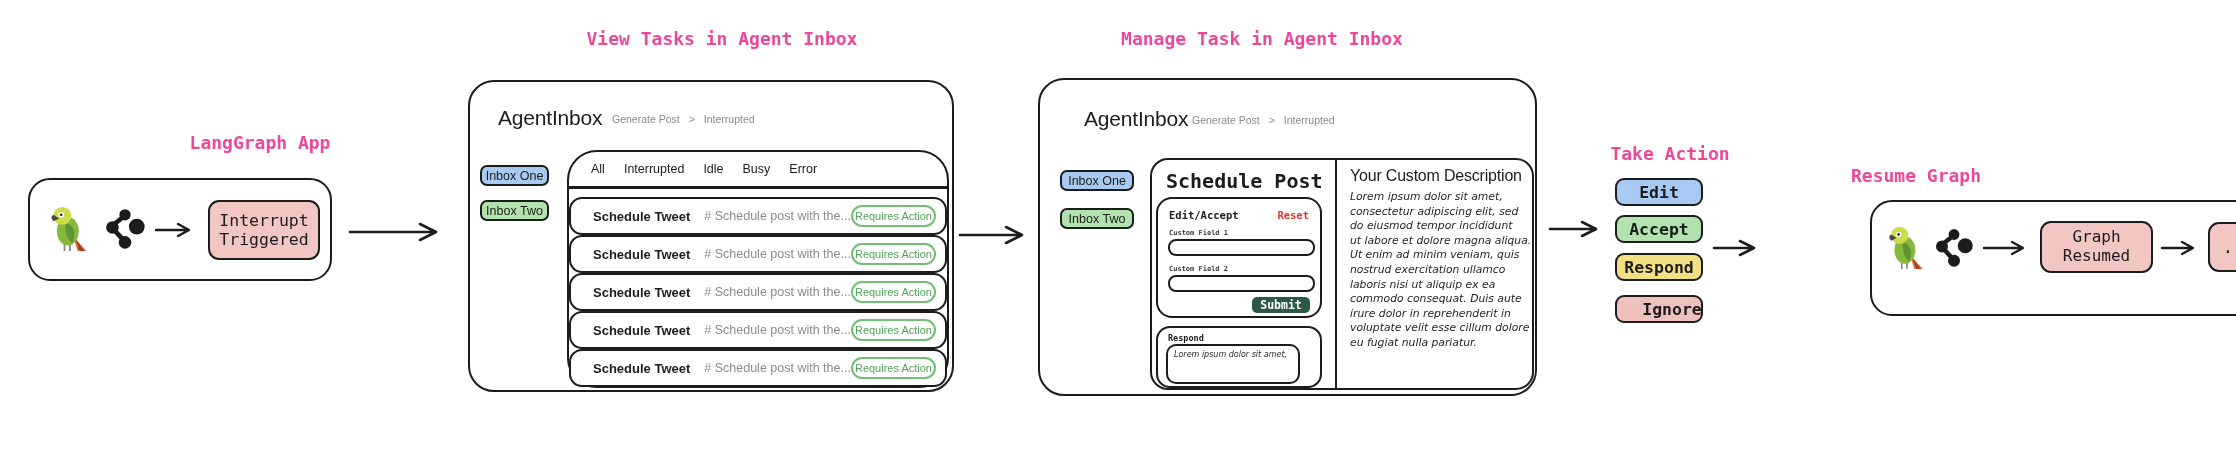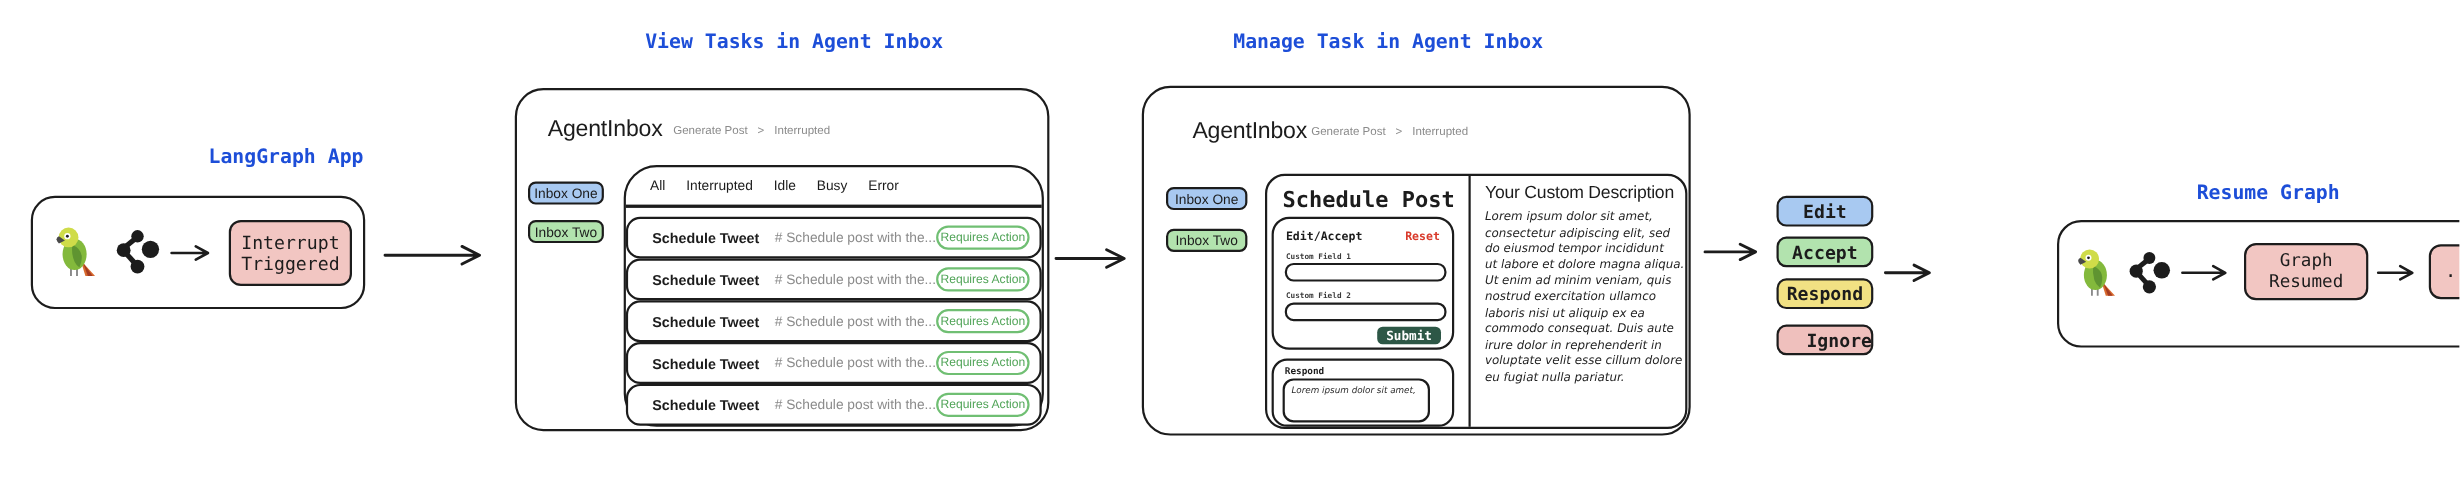--- a/index.html
+++ b/index.html
@@ -11,21 +11,21 @@
     font-family: "Liberation Sans", sans-serif;
     color: #1c1c1c;
     overflow: hidden;
   }
   .abs { position: absolute; }
   .mono { font-family: "DejaVu Sans Mono", monospace; }
   .sec-title {
     position: absolute;
     font-family: "DejaVu Sans Mono", monospace;
     font-weight: 600; font-size: 18px;
-    text-align: center; color: #1d4ed8;
+    text-align: center; color: #ec4899;
     white-space: nowrap;
   }
   .sketch-win {
     position: absolute; background: #fff;
     border: 2.6px solid #1c1c1c; border-radius: 26px;
   }
   .sketch-box {
     position: absolute; background: #fff;
     border: 2.6px solid #1c1c1c; border-radius: 22px;
   }
@@ -252,33 +252,34 @@
       </div>
     </div>
   </div>
 
   <span class="abs" style="left:1548px; top:218px;">
     <svg class="arrow" width="60" height="22">
         <path d="M2 11 H44 M34 4 L48 11 L34 18"></path>
       </svg>
   </span>
 
+  <div class="sec-title" style="left:1570px; top:143px; width:200px;">Take Action</div>
 
   <div class="action-btn action-edit" style="left:1615px; top:178px;">Edit</div>
   <div class="action-btn action-accept" style="left:1615px; top:215px;">Accept</div>
   <div class="action-btn action-respond" style="left:1615px; top:253px;">Respond</div>
   <div class="action-btn action-ignore" style="left:1615px; top:295px;padding-left:26px;">Ignore</div>
 
   <span class="abs" style="left:1712px; top:237px;">
     <svg class="arrow" width="52" height="22">
         <path d="M2 11 H38 M28 4 L42 11 L28 18"></path>
       </svg>
   </span>
 
-  <div class="sec-title" style="left:1962px; top:165px; width:200px;text-align:center;">Resume Graph</div>
+  <div class="sec-title" style="left:1816px; top:165px; width:200px;text-align:center;">Resume Graph</div>
 
   <div class="sketch-box" style="left:1870px; top:200px; width:417px; height:116px;">
     <span class="abs" style="left:16px; top:24px;">
       <svg width="38" height="44" viewBox="0 0 36 42">
         <path d="M21 28 L33 41 L25 41 Z" fill="#d86a2e"></path>
         <path d="M23 30 L31 41 L27 41 Z" fill="#a33b22"></path>
         <path d="M13 34 L13 41 M18 35 L18 41" stroke="#8a8a8a" stroke-width="1.6"></path>
         <ellipse cx="16" cy="23" rx="10" ry="13" fill="#83b93c"></ellipse>
         <path d="M14 15 Q26 20 20 34 Q13 29 14 15" fill="#5f9431"></path>
         <circle cx="11" cy="9" r="8.2" fill="#cfdc49"></circle>

